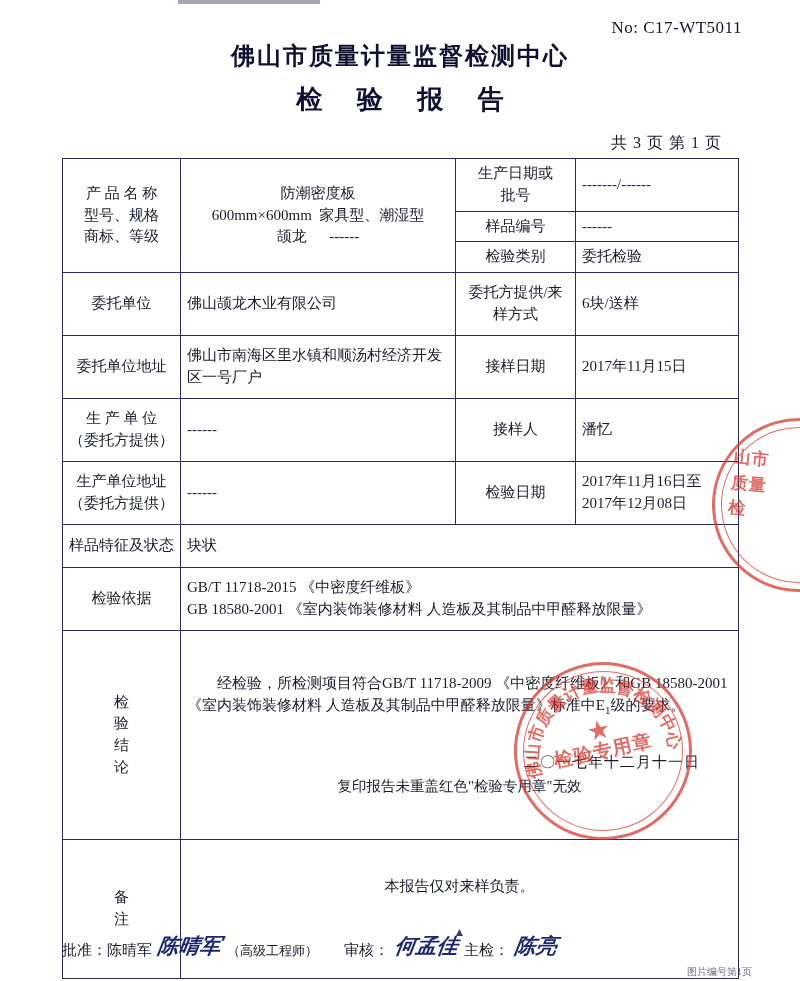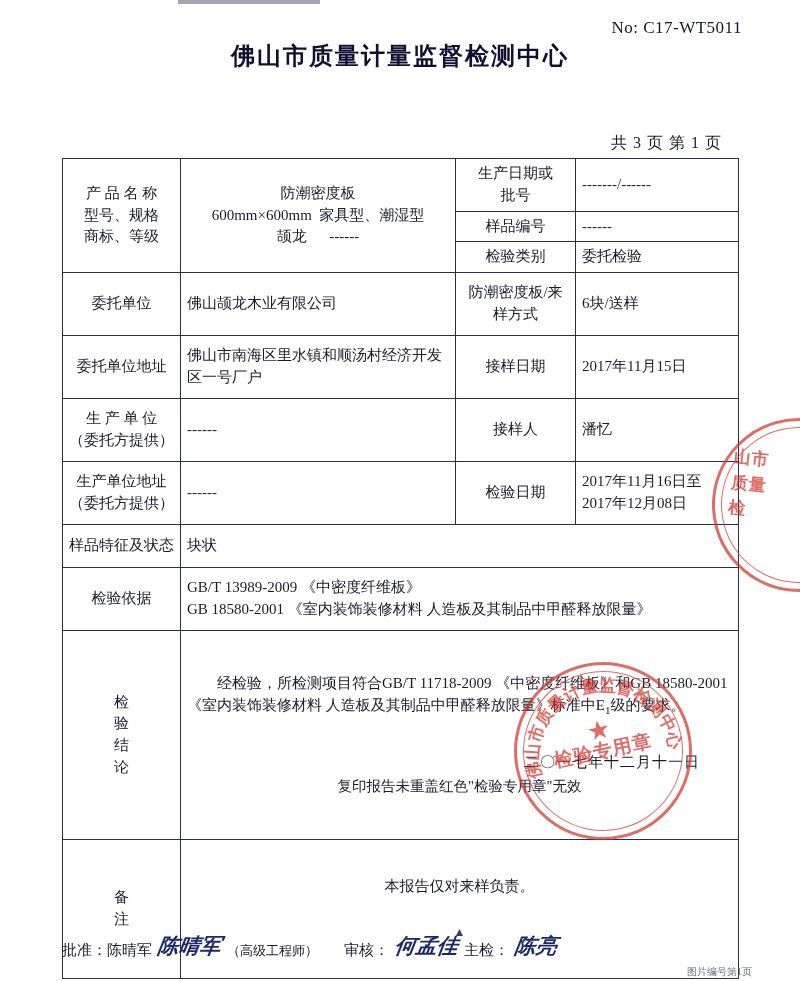--- a/index.html
+++ b/index.html
@@ -264,20 +264,21 @@
 </style>
 </head>
 <body>
 
 <div class="page">
 
   <div class="top-artifact"></div>
 
   <div class="doc-no">No: C17-WT5011</div>
   <div class="org-title">佛山市质量计量监督检测中心</div>
+  <div class="report-title">检 验 报 告</div>
   <div class="page-count">共 3 页  第 1 页</div>
 
   <table class="main">
     <colgroup>
       <col style="width:118px">
       <col style="width:275px">
       <col style="width:120px">
       <col style="width:163px">
     </colgroup>
     <tbody>
@@ -299,21 +300,21 @@
         <td class="val dash">------</td>
       </tr>
       <tr>
         <td class="lbl">检验类别</td>
         <td class="val">委托检验</td>
       </tr>
 
       <tr>
         <td class="lbl" style="height:54px">委托单位</td>
         <td class="val">佛山颉龙木业有限公司</td>
-        <td class="lbl">防潮密度板/来
+        <td class="lbl">委托方提供/来
 样方式</td>
         <td class="val">6块/送样</td>
       </tr>
 
       <tr>
         <td class="lbl" style="height:54px">委托单位地址</td>
         <td class="val">佛山市南海区里水镇和顺汤村经济开发区一号厂户</td>
         <td class="lbl">接样日期</td>
         <td class="val">2017年11月15日</td>
       </tr>
@@ -336,21 +337,21 @@
       </tr>
 
       <tr>
         <td class="lbl" style="height:34px">样品特征及状态</td>
         <td class="val" colspan="3">块状</td>
       </tr>
 
       <tr>
         <td class="lbl" style="height:54px">检验依据</td>
         <td class="basis" colspan="3">
-          <div>GB/T 13989-2009 《中密度纤维板》</div>
+          <div>GB/T 11718-2015 《中密度纤维板》</div>
           <div>GB 18580-2001 《室内装饰装修材料    人造板及其制品中甲醛释放限量》</div>
         </td>
       </tr>
 
       <tr>
         <td class="vert-label">检
 验
 结
 论</td>
         <td class="concl" colspan="3">

